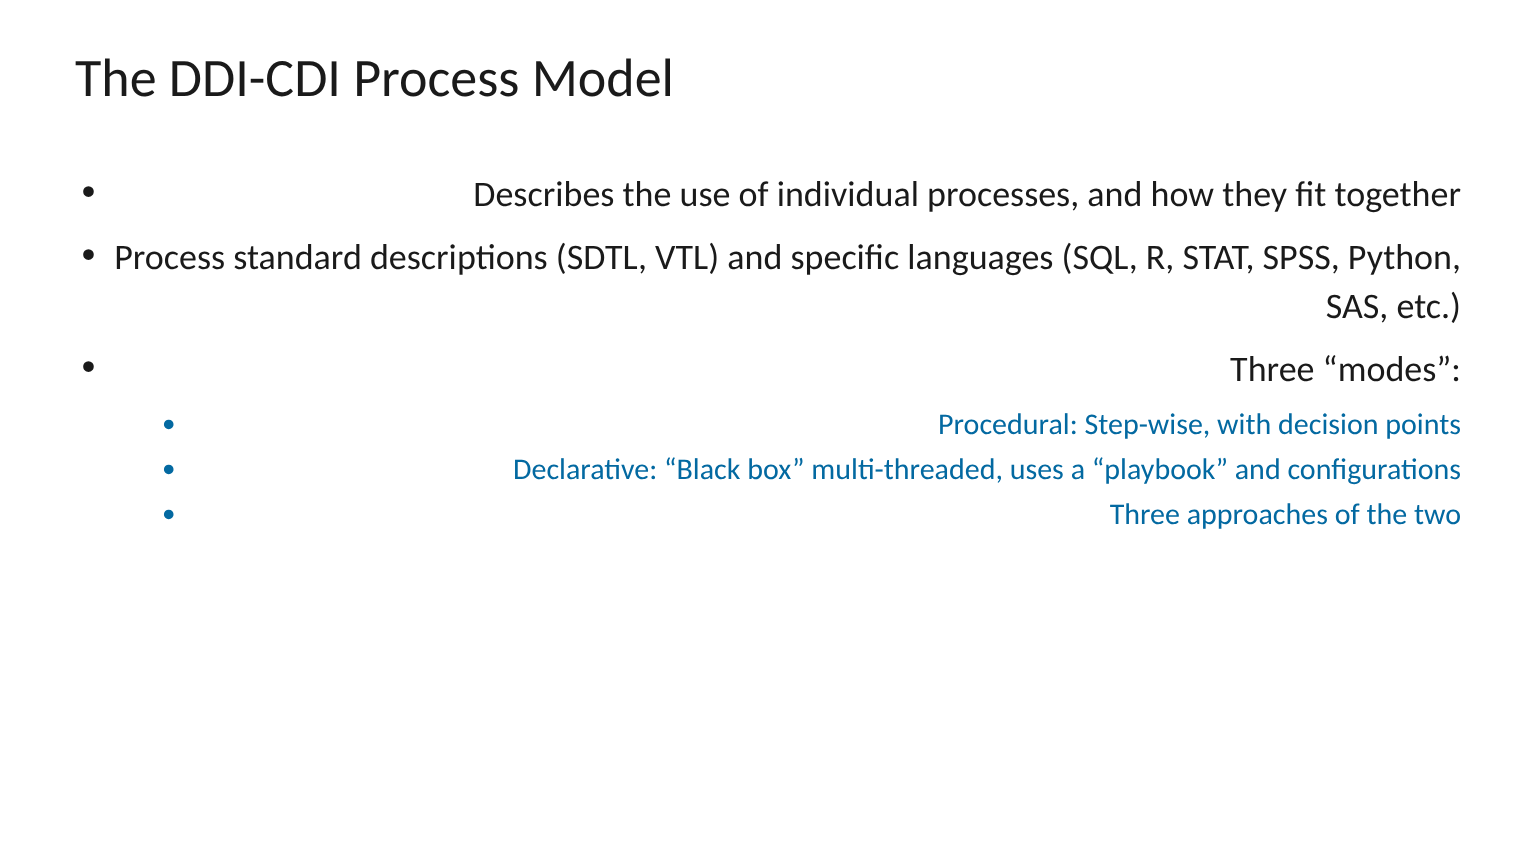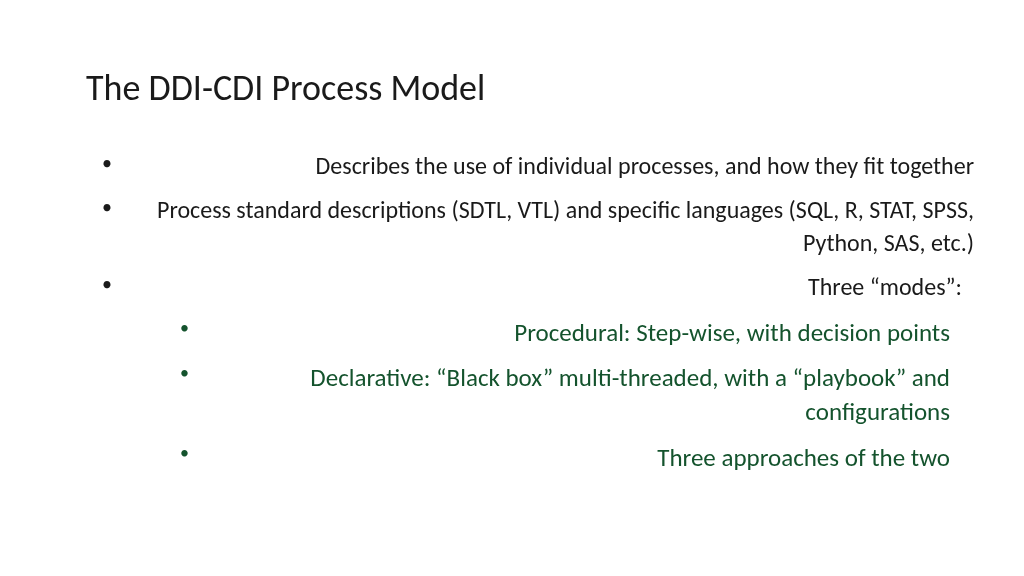--- a/index.html
+++ b/index.html
@@ -1,16 +1,16 @@
 <!DOCTYPE html>
 <html><head>
   <meta charset="utf-8">
   <style>
     * {
-      margin: 12px;
+      margin: 0;
       padding: 0;
       box-sizing: border-box;
     }
     body {
       width: 1024px;
       height: 576px;
       background: #ffffff;
       font-family: Calibri, "Segoe UI", Arial, sans-serif;
       color: #000000;
       padding: 30px 50px 40px 50px;
@@ -44,24 +44,24 @@
       font-size: 20px;
     }
     ul.sub-list {
       list-style: none;
       padding-left: 34px;
       margin-top: 6px;
     }
     ul.sub-list > li {
       position: relative;
       padding-left: 20px;
-      font-size: 25px;
+      font-size: 20px;
       line-height: 1.35;
       margin-bottom: 3px;
-      color: #14532d;
+      color: #0369a1;
     }
     ul.sub-list > li::before {
       content: "•";
       position: absolute;
       left: 2px;
       top: 0;
       font-size: 18px;
     }
   </style>
 </head>
@@ -69,17 +69,17 @@
 
 <h1 class="title">The DDI-CDI Process Model</h1>
 
 <ul class="main-list">
   <li>Describes the use of individual processes, and how they fit together</li>
   <li>Process standard descriptions (SDTL, VTL) and specific languages (SQL, R, STAT, SPSS, Python, SAS, etc.)</li>
   <li>
     <span>Three “modes”:</span>
     <ul class="sub-list">
       <li>Procedural: Step-wise, with decision points</li>
-      <li>Declarative: “Black box” multi-threaded, with a “playbook” and configurations</li>
+      <li>Declarative: “Black box” multi-threaded, uses a “playbook” and configurations</li>
       <li>Three approaches of the two</li>
     </ul>
   </li>
 </ul>
 
 </body></html>

